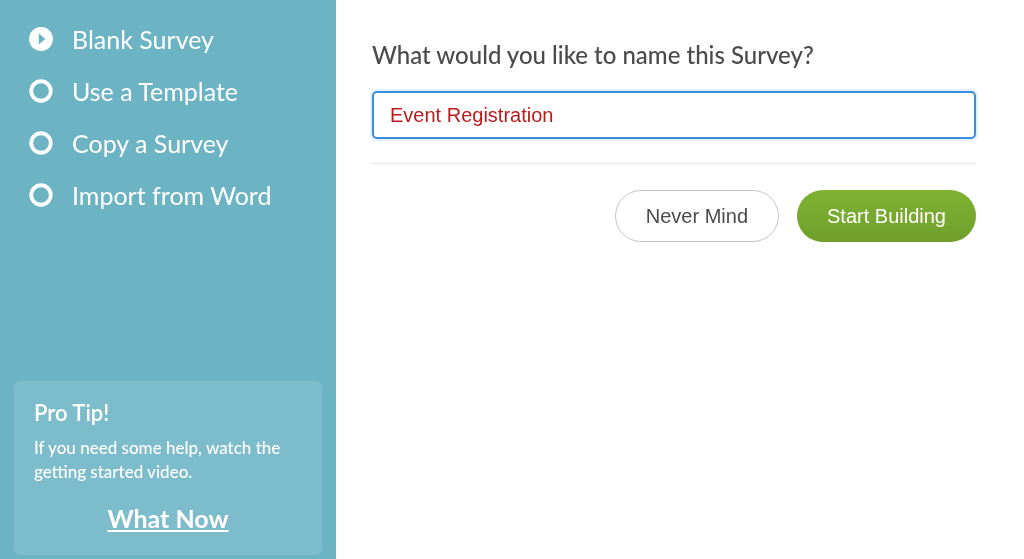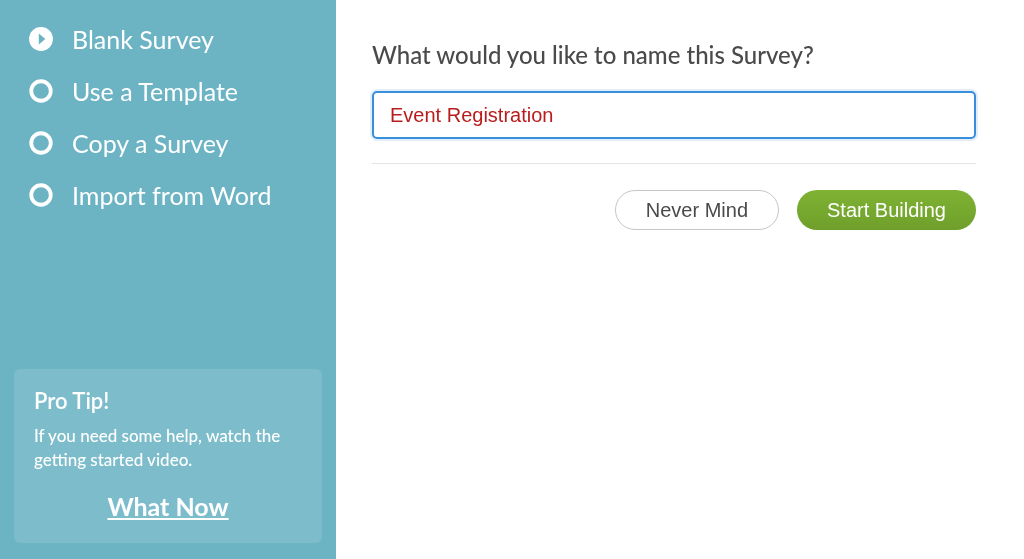--- a/index.html
+++ b/index.html
@@ -32,21 +32,21 @@
     display: inline-flex;
     align-items: center;
     justify-content: center;
   }
   .sidebar-option .icon svg { width: 26px; height: 26px; }
 
   .pro-tip {
     position: absolute;
     left: 14px;
     right: 14px;
-    bottom: 16px;
+    bottom: 4px;
     background: rgba(255,255,255,0.12);
     border-radius: 6px;
     padding: 18px 20px 22px 20px;
   }
   .pro-tip-title {
     font-size: 22px;
     font-weight: 600;
     margin-bottom: 10px;
   }
   .pro-tip-body {
@@ -92,21 +92,21 @@
     border-top: 1px solid #e5e5e5;
     margin-top: 24px;
     margin-bottom: 26px;
   }
   .actions {
     display: flex;
     justify-content: flex-end;
     gap: 18px;
   }
   .btn {
-    height: 40px;
+    height: 52px;
     padding: 0 30px;
     border-radius: 999px;
     font-size: 20px;
     font-weight: 500;
     display: inline-flex;
     align-items: center;
     justify-content: center;
     cursor: pointer;
     border: none;
   }

